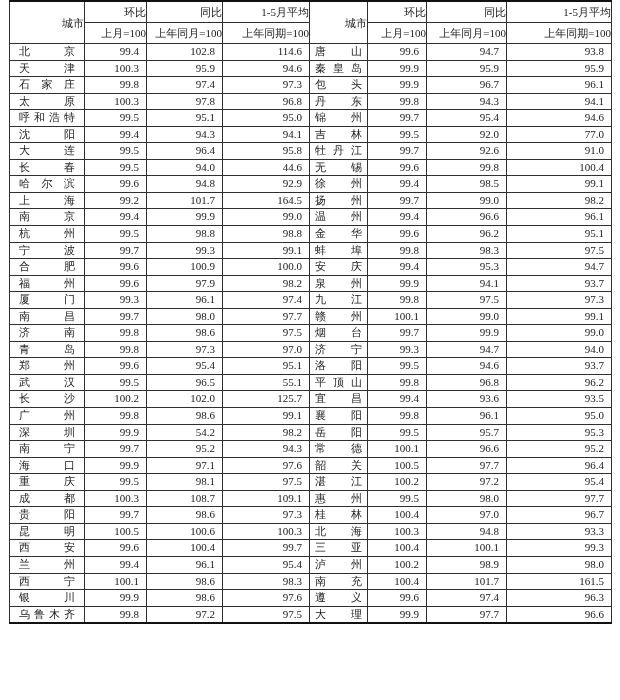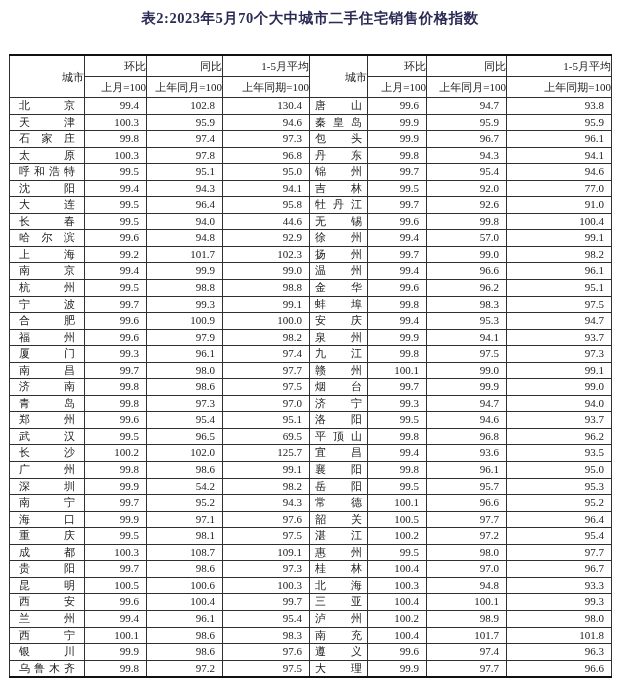--- a/index.html
+++ b/index.html
@@ -65,21 +65,20 @@
   }
   .price-table td.num {
     text-align: right;
     padding-right: 7px;
   }
 </style>
 </head>
 <body>
 
 <div class="page">
-  <h1 class="title">表2:2023年5月70个大中城市二手住宅销售价格指数</h1>
 
   <table class="price-table">
     <colgroup>
       <col style="width:75px">
         <col style="width:62px">
         <col style="width:76px">
         <col style="width:87px">
       <col style="width:58px">
         <col style="width:59px">
         <col style="width:80px">
@@ -103,21 +102,21 @@
         <th>上月=100</th>
         <th>上年同月=100</th>
         <th>上年同期=100</th>
       </tr>
     </thead>
     <tbody>
         <tr>
           <td class="city">北京</td>
           <td class="num">99.4</td>
           <td class="num">102.8</td>
-          <td class="num">130.4</td>
+          <td class="num">114.6</td>
           <td class="city narrow">唐山</td>
           <td class="num">99.6</td>
           <td class="num">94.7</td>
           <td class="num">93.8</td>
         </tr>
         <tr>
           <td class="city">天津</td>
           <td class="num">100.3</td>
           <td class="num">95.9</td>
           <td class="num">94.6</td>
@@ -186,28 +185,28 @@
           <td class="num">99.8</td>
           <td class="num">100.4</td>
         </tr>
         <tr>
           <td class="city">哈尔滨</td>
           <td class="num">99.6</td>
           <td class="num">94.8</td>
           <td class="num">92.9</td>
           <td class="city narrow">徐州</td>
           <td class="num">99.4</td>
-          <td class="num">57.0</td>
+          <td class="num">98.5</td>
           <td class="num">99.1</td>
         </tr>
         <tr>
           <td class="city">上海</td>
           <td class="num">99.2</td>
           <td class="num">101.7</td>
-          <td class="num">102.3</td>
+          <td class="num">164.5</td>
           <td class="city narrow">扬州</td>
           <td class="num">99.7</td>
           <td class="num">99.0</td>
           <td class="num">98.2</td>
         </tr>
         <tr>
           <td class="city">南京</td>
           <td class="num">99.4</td>
           <td class="num">99.9</td>
           <td class="num">99.0</td>
@@ -303,21 +302,21 @@
           <td class="num">95.1</td>
           <td class="city narrow">洛阳</td>
           <td class="num">99.5</td>
           <td class="num">94.6</td>
           <td class="num">93.7</td>
         </tr>
         <tr>
           <td class="city">武汉</td>
           <td class="num">99.5</td>
           <td class="num">96.5</td>
-          <td class="num">69.5</td>
+          <td class="num">55.1</td>
           <td class="city narrow">平顶山</td>
           <td class="num">99.8</td>
           <td class="num">96.8</td>
           <td class="num">96.2</td>
         </tr>
         <tr>
           <td class="city">长沙</td>
           <td class="num">100.2</td>
           <td class="num">102.0</td>
           <td class="num">125.7</td>
@@ -427,21 +426,21 @@
           <td class="num">98.0</td>
         </tr>
         <tr>
           <td class="city">西宁</td>
           <td class="num">100.1</td>
           <td class="num">98.6</td>
           <td class="num">98.3</td>
           <td class="city narrow">南充</td>
           <td class="num">100.4</td>
           <td class="num">101.7</td>
-          <td class="num">101.8</td>
+          <td class="num">161.5</td>
         </tr>
         <tr>
           <td class="city">银川</td>
           <td class="num">99.9</td>
           <td class="num">98.6</td>
           <td class="num">97.6</td>
           <td class="city narrow">遵义</td>
           <td class="num">99.6</td>
           <td class="num">97.4</td>
           <td class="num">96.3</td>

